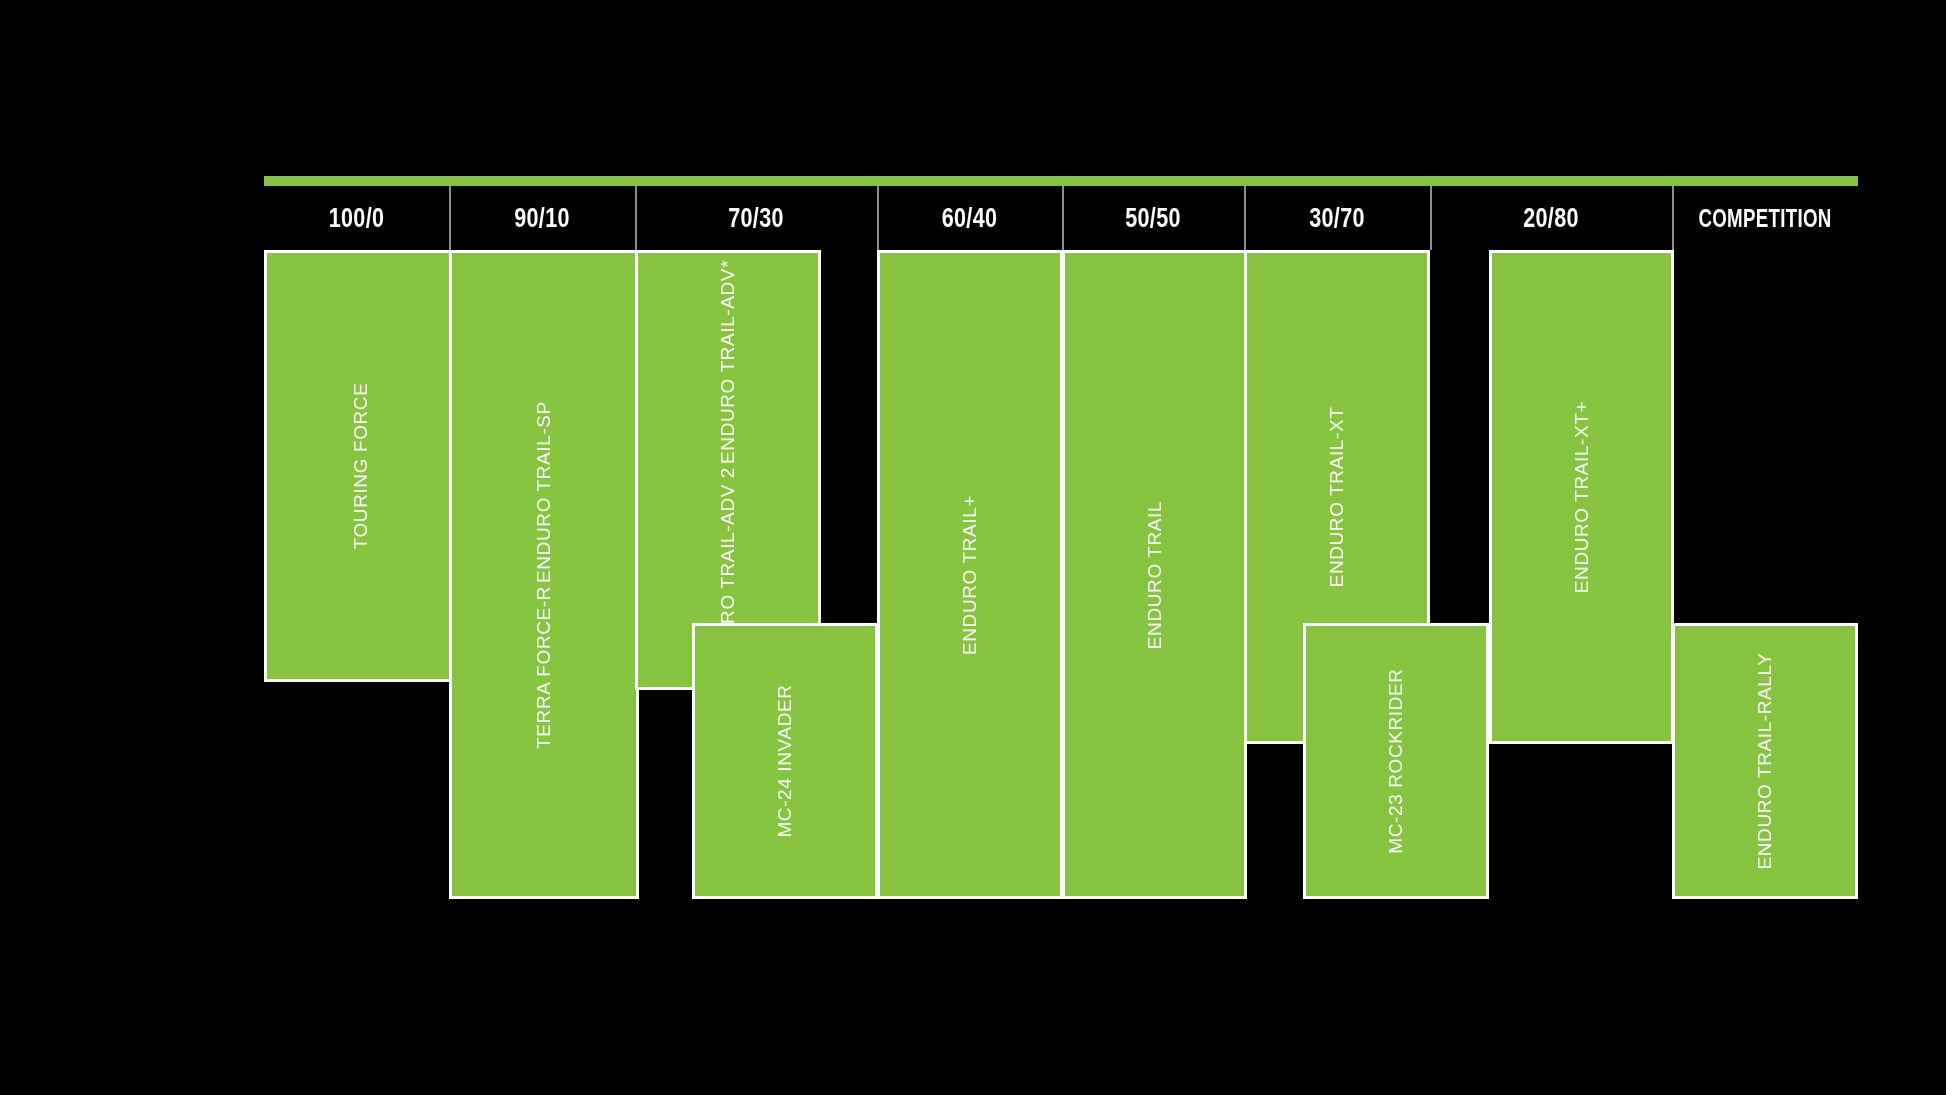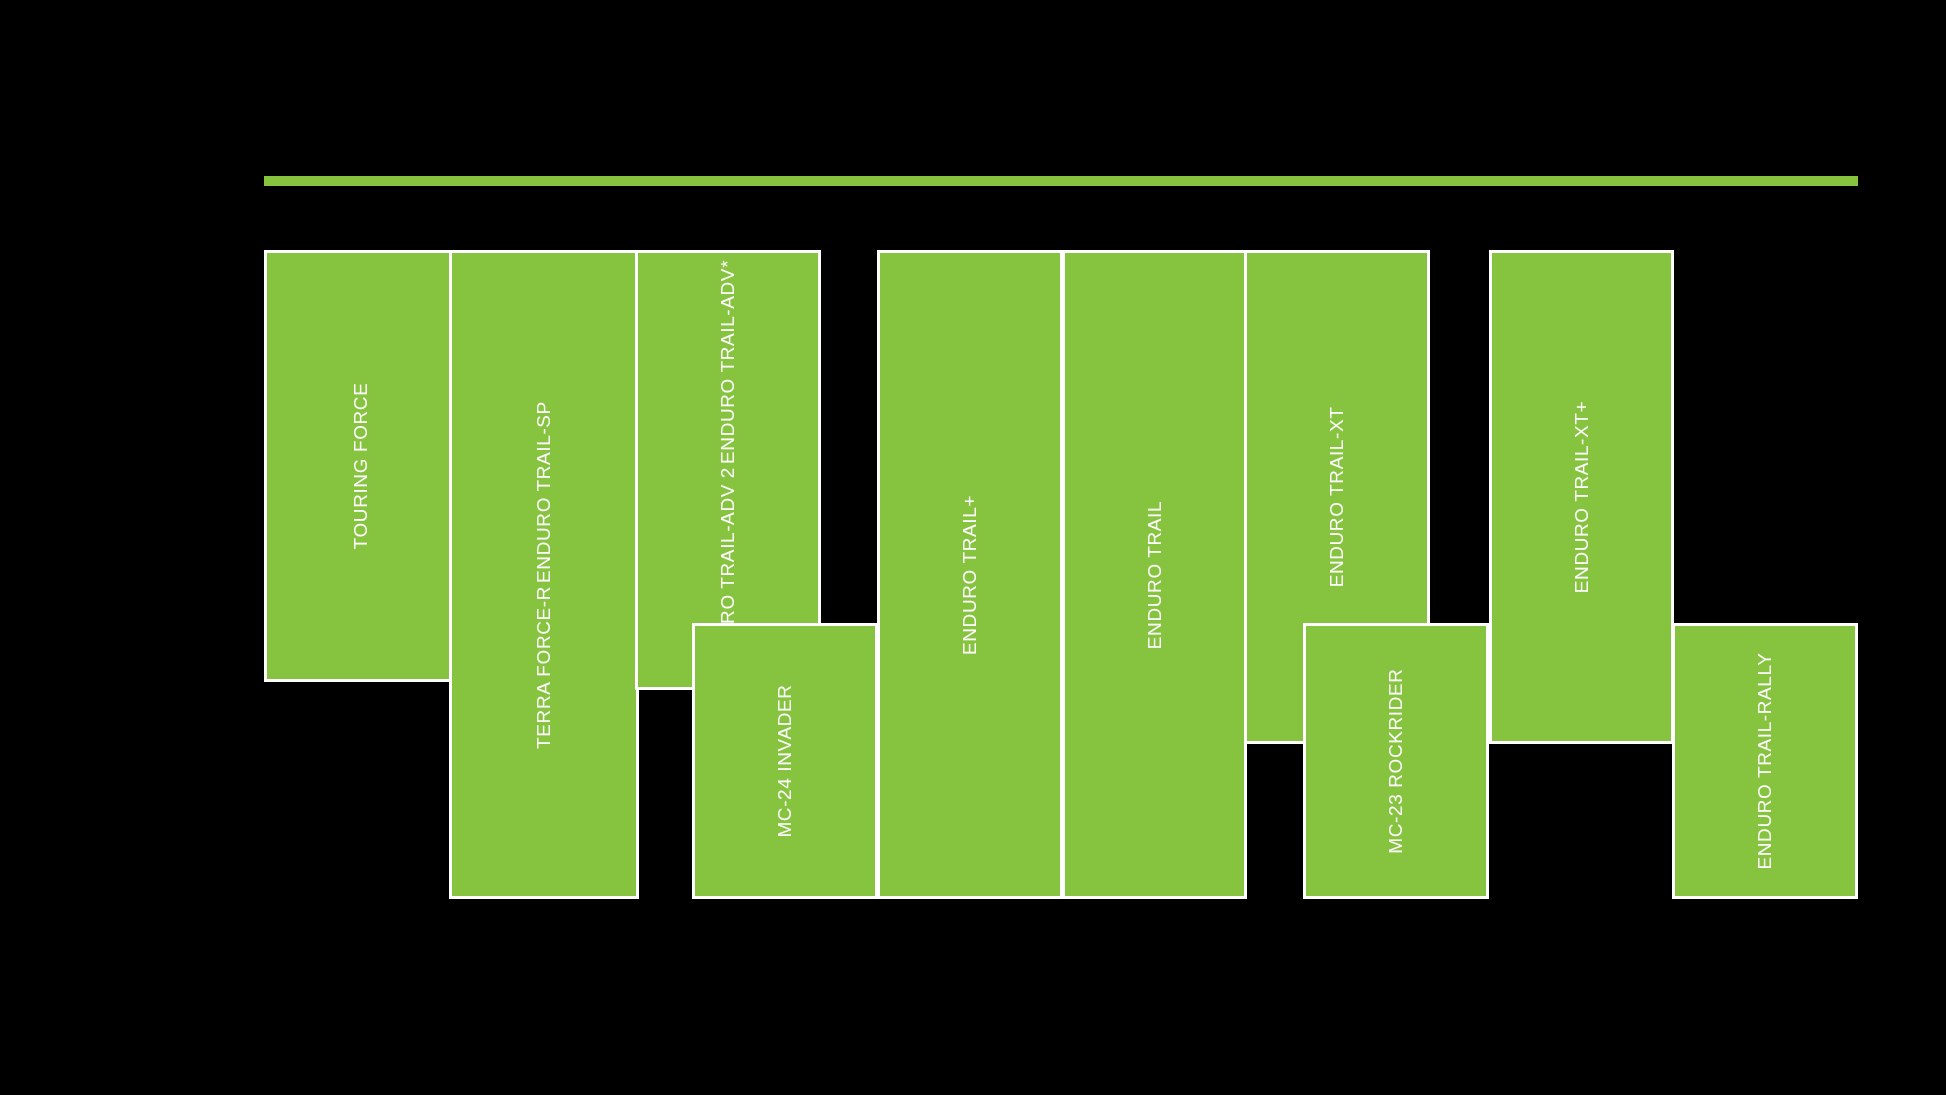--- a/index.html
+++ b/index.html
@@ -58,20 +58,37 @@
   }
   .bar-labels.two .bar-label { display:block; }
 </style>
 </head>
 <body>
 
 <div id="stage">
 
   <div class="accent-bar" id="accent" style="left: 264px; top: 176px; width: 1594px; height: 10px; background: rgb(134, 196, 64);"></div>
 
+  <div class="header-band" id="header-band" style="left: 264px; top: 186px; width: 1594px; height: 64px;">
+      <div class="hdr-cell" style="left: 0px; width: 185px; color: rgb(255, 255, 255);">100/0</div>
+      <div class="hdr-cell" style="left: 185px; width: 186px; color: rgb(255, 255, 255);">90/10</div>
+      <div class="hdr-cell" style="left: 371px; width: 242px; color: rgb(255, 255, 255);">70/30</div>
+      <div class="hdr-cell" style="left: 613px; width: 185px; color: rgb(255, 255, 255);">60/40</div>
+      <div class="hdr-cell" style="left: 798px; width: 182px; color: rgb(255, 255, 255);">50/50</div>
+      <div class="hdr-cell" style="left: 980px; width: 186px; color: rgb(255, 255, 255);">30/70</div>
+      <div class="hdr-cell" style="left: 1166px; width: 242px; color: rgb(255, 255, 255);">20/80</div>
+      <div class="hdr-cell wide" style="left: 1408px; width: 186px; color: rgb(255, 255, 255);">COMPETITION</div>
+      <div class="hdr-sep" style="left: 185px; height: 64px; background: rgb(142, 142, 142);"></div>
+      <div class="hdr-sep" style="left: 371px; height: 64px; background: rgb(142, 142, 142);"></div>
+      <div class="hdr-sep" style="left: 613px; height: 64px; background: rgb(142, 142, 142);"></div>
+      <div class="hdr-sep" style="left: 798px; height: 64px; background: rgb(142, 142, 142);"></div>
+      <div class="hdr-sep" style="left: 980px; height: 64px; background: rgb(142, 142, 142);"></div>
+      <div class="hdr-sep" style="left: 1166px; height: 64px; background: rgb(142, 142, 142);"></div>
+      <div class="hdr-sep" style="left: 1408px; height: 64px; background: rgb(142, 142, 142);"></div>
+    </div>
 
   <div id="bars-layer">
       <div class="bar" style="left: 264px; top: 250px; width: 193px; height: 432px; background: rgb(134, 196, 64); border-color: rgb(255, 255, 255); z-index: 10;">
         <div class="bar-labels">
           <div class="bar-label">TOURING FORCE</div>
         </div>
       </div>
       <div class="bar" style="left: 449px; top: 250px; width: 190px; height: 649px; background: rgb(134, 196, 64); border-color: rgb(255, 255, 255); z-index: 11;">
         <div class="bar-labels two">
           <div class="bar-label">TERRA FORCE-R</div>

